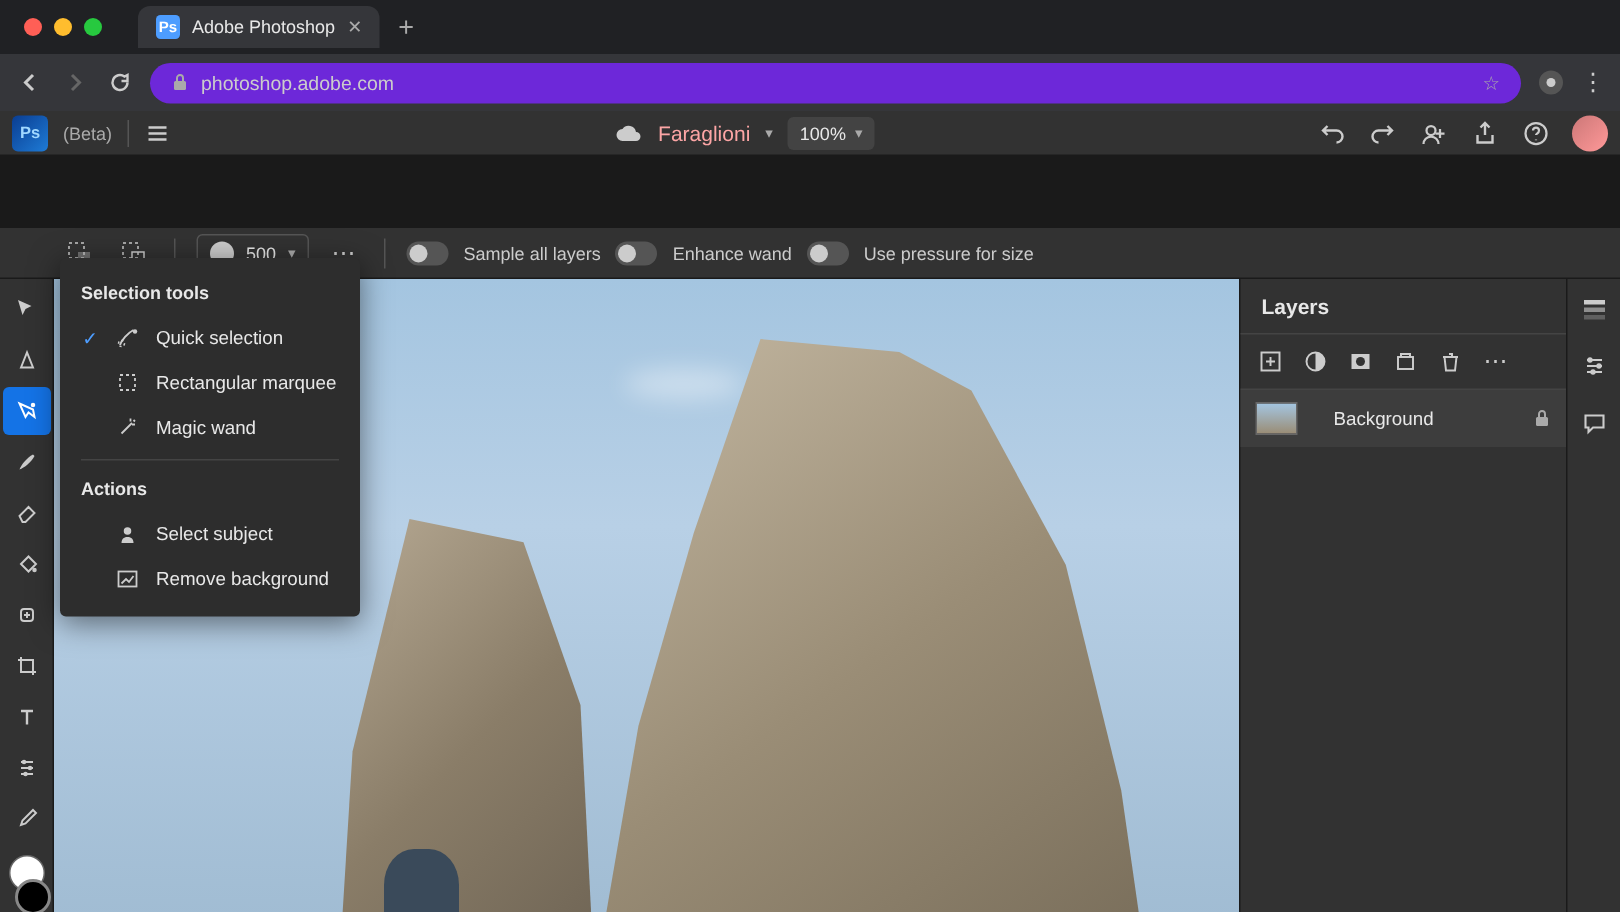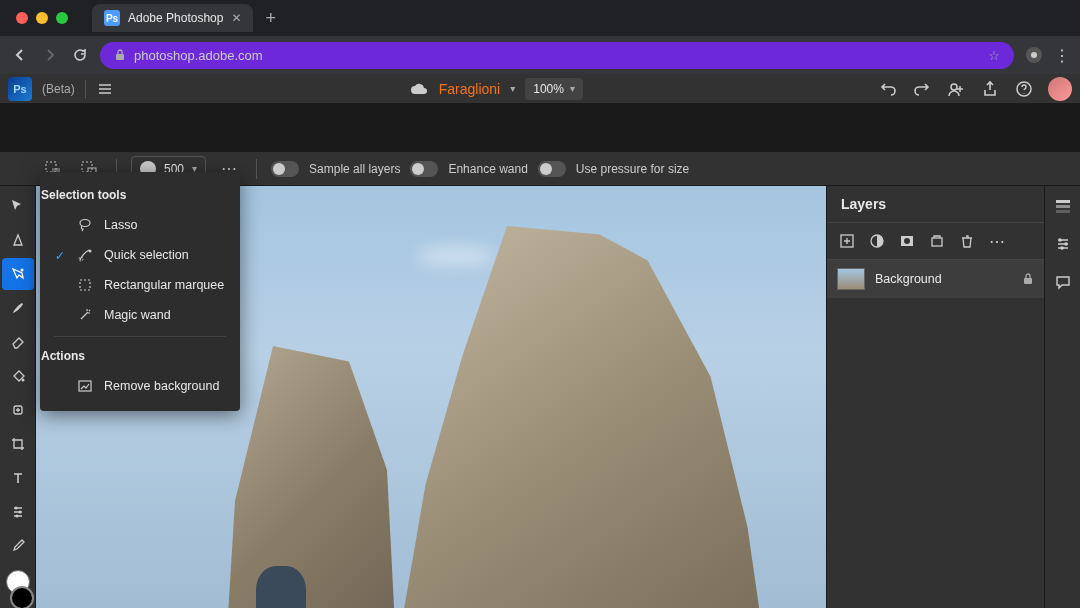--- a/index.html
+++ b/index.html
@@ -26,21 +26,21 @@
 .star-icon { color: #aaa; margin-left: auto; }
 .browser-menu { color: #ccc; cursor: pointer; }
 
 
 .app-header { display: flex; align-items: center; height: 30px; padding: 0 8px; background: #323232; gap: 10px; border-bottom: 1px solid #1a1a1a; }
 .ps-logo { width: 24px; height: 24px; background: linear-gradient(135deg, #0a3d91, #1e7bd6); border-radius: 4px; display: flex; align-items: center; justify-content: center; font-size: 11px; font-weight: bold; color: #a0d8ff; }
 .beta-label { font-size: 12px; color: #aaa; }
 .hamburger { color: #ccc; cursor: pointer; }
 .header-center { margin-left: auto; margin-right: auto; display: flex; align-items: center; gap: 10px; }
 .cloud-icon { color: #ccc; }
-.doc-name { font-size: 14px; color: #f97316; cursor: pointer; }
+.doc-name { font-size: 14px; color: #fca5a5; cursor: pointer; }
 .chevron-down { font-size: 10px; color: #aaa; }
 .zoom-select { background: #434343; border: none; color: #e8e8e8; font-size: 12px; padding: 4px 8px; border-radius: 4px; display: flex; align-items: center; gap: 6px; }
 .header-right { display: flex; align-items: center; gap: 14px; }
 .header-icon { color: #ccc; cursor: pointer; width: 20px; height: 20px; display: flex; align-items: center; justify-content: center; }
 .avatar { width: 24px; height: 24px; border-radius: 50%; background: linear-gradient(135deg, #c77, #f99); }
 
 
 .options-bar { display: flex; align-items: center; height: 34px; padding: 0 8px; background: #323232; gap: 10px; border-bottom: 1px solid #1a1a1a; padding-left: 40px; margin-top: 48px; }
 .opt-icon { width: 26px; height: 26px; display: flex; align-items: center; justify-content: center; color: #ccc; cursor: pointer; border-radius: 3px; }
 .opt-divider { width: 1px; height: 20px; background: #555; margin: 0 4px; }
@@ -55,21 +55,21 @@
 
 
 .left-toolbar { width: 36px; background: #323232; display: flex; flex-direction: column; padding: 4px 0; gap: 2px; border-right: 1px solid #1a1a1a; }
 .tool { width: 32px; height: 32px; margin: 0 2px; display: flex; align-items: center; justify-content: center; color: #ccc; cursor: pointer; border-radius: 4px; }
 .tool.active { background: #1473e6; color: white; }
 .color-swatch { width: 24px; height: 24px; border-radius: 50%; background: white; margin: 6px auto 0; border: 1px solid #666; }
 .color-swatch.back { background: #000; border: 2px solid #888; margin-top: -10px; margin-left: 10px; }
 
 
 .popover { position: absolute; left: 40px; top: 172px; width: 200px; background: #2d2d2d; border-radius: 4px; box-shadow: 0 4px 20px rgba(0,0,0,0.5); padding: 10px 0; z-index: 10; }
-.popover-section-title { font-size: 12px; font-weight: 600; color: #e8e8e8; padding: 6px 1px 8px; }
+.popover-section-title { font-size: 12px; font-weight: 600; color: #e8e8e8; padding: 6px 14px 8px; }
 .popover-item { display: flex; align-items: center; gap: 10px; padding: 6px 14px; font-size: 12.5px; color: #e8e8e8; cursor: pointer; position: relative; }
 .popover-item-icon { width: 18px; height: 18px; display: flex; align-items: center; justify-content: center; color: #ccc; }
 .popover-divider { height: 1px; background: #444; margin: 6px 14px; }
 .popover-item.selected { }
 .check-col { width: 12px; display: flex; align-items: center; justify-content: center; }
 
 
 .canvas-area { flex: 1; background: #1e1e1e; position: relative; overflow: hidden; }
 .canvas-image { position: absolute; inset: 0; background: linear-gradient(to bottom, #a4c5e0 0%, #b8d0e6 35%, #9db9d0 100%); }
 .rock1 { position: absolute; left: 180px; bottom: 0; width: 190px; height: 310px; background: linear-gradient(135deg, #b8ab95, #8a7d68, #6b6152); clip-path: polygon(30% 0%, 70% 5%, 90% 40%, 95% 100%, 5% 100%, 10% 50%); }
@@ -77,21 +77,21 @@
 .rock2 { position: absolute; left: 360px; bottom: 0; width: 370px; height: 430px; background: linear-gradient(145deg, #c4b8a2, #9a8d76, #766b58); clip-path: polygon(30% 0%, 55% 2%, 68% 8%, 85% 35%, 95% 70%, 100% 100%, 0% 100%, 8% 60%, 18% 30%); }
 .cloud { position: absolute; background: rgba(255,255,255,0.4); border-radius: 50%; filter: blur(8px); }
 .cloud1 { left: 60px; top: 90px; width: 120px; height: 30px; }
 .cloud2 { left: 380px; top: 60px; width: 80px; height: 20px; }
 
 
 .right-panel { width: 218px; background: #323232; border-left: 1px solid #1a1a1a; display: flex; flex-direction: column; }
 .panel-header { padding: 10px 14px; font-size: 14px; font-weight: 600; color: #e8e8e8; border-bottom: 1px solid #444; }
 .panel-toolbar { display: flex; align-items: center; gap: 10px; padding: 8px 10px; border-bottom: 1px solid #444; }
 .panel-tool-icon { width: 20px; height: 20px; display: flex; align-items: center; justify-content: center; color: #ccc; cursor: pointer; }
-.layer-row { display: flex; align-items: center; gap: 10px; padding: 8px 10px; background: #3d3d3d; cursor: pointer; }
+.layer-row { display: flex; align-items: center; gap: 24px; padding: 8px 10px; background: #3d3d3d; cursor: pointer; }
 .layer-thumb { width: 28px; height: 22px; background: linear-gradient(to bottom, #a4c5e0, #9a8d76); border: 1px solid #666; }
 .layer-name { font-size: 12.5px; color: #e8e8e8; flex: 1; }
 .layer-lock { color: #aaa; font-size: 12px; }
 
 
 .right-rail { width: 36px; background: #323232; border-left: 1px solid #1a1a1a; display: flex; flex-direction: column; padding: 6px 0; gap: 10px; }
 .rail-icon { width: 28px; height: 28px; margin: 0 auto; display: flex; align-items: center; justify-content: center; color: #ccc; cursor: pointer; }
 
 svg { display: block; }
 </style>
@@ -379,69 +379,69 @@
       <svg width="18" height="18" viewBox="0 0 18 18">
           <path d="M3 4h12v8H8l-3 3v-3H3z" stroke="currentColor" fill="none" stroke-width="1.4"></path>
         </svg>
     </div>
   </div>
 </div>
 
 <div class="popover">
   <div class="popover-section-title">Selection tools</div>
 
+
+  <div class="popover-item selected">
+    <div class="check-col">
+        <span style="color:#4d9dff;">✓</span>
+      </div>
+    <div class="popover-item-icon">
+      <svg width="16" height="16" viewBox="0 0 16 16">
+          <path d="M3 13c1-3 5-8 9-10" stroke="currentColor" fill="none" stroke-width="1.3"></path>
+          <circle cx="13" cy="4" r="1.5" fill="currentColor"></circle>
+          <circle cx="4" cy="12" r="2" stroke="currentColor" fill="none" stroke-dasharray="1.5 1.5" stroke-width="1"></circle>
+        </svg>
+    </div>
+    <span>Quick selection</span>
+  </div>
+
   <div class="popover-item">
     <div class="check-col"></div>
     <div class="popover-item-icon">
       <svg width="16" height="16" viewBox="0 0 16 16">
-          <ellipse cx="8" cy="6" rx="5" ry="3.5" stroke="currentColor" fill="none" stroke-width="1.2"></ellipse>
-          <path d="M5 9c-1 1-1 3 1 3l-1 2" stroke="currentColor" fill="none" stroke-width="1.2"></path>
-        </svg>
-    </div>
-    <span>Lasso</span>
-  </div>
-
-  <div class="popover-item selected">
-    <div class="check-col">
-        <span style="color:#4d9dff;">✓</span>
-      </div>
-    <div class="popover-item-icon">
-      <svg width="16" height="16" viewBox="0 0 16 16">
-          <path d="M3 13c1-3 5-8 9-10" stroke="currentColor" fill="none" stroke-width="1.3"></path>
-          <circle cx="13" cy="4" r="1.5" fill="currentColor"></circle>
-          <circle cx="4" cy="12" r="2" stroke="currentColor" fill="none" stroke-dasharray="1.5 1.5" stroke-width="1"></circle>
-        </svg>
-    </div>
-    <span>Quick selection</span>
+          <rect x="3" y="3" width="10" height="10" stroke="currentColor" stroke-dasharray="2 2" fill="none" stroke-width="1.2"></rect>
+        </svg>
+    </div>
+    <span>Rectangular marquee</span>
   </div>
 
   <div class="popover-item">
     <div class="check-col"></div>
     <div class="popover-item-icon">
       <svg width="16" height="16" viewBox="0 0 16 16">
-          <rect x="3" y="3" width="10" height="10" stroke="currentColor" stroke-dasharray="2 2" fill="none" stroke-width="1.2"></rect>
-        </svg>
-    </div>
-    <span>Rectangular marquee</span>
-  </div>
+          <path d="M4 12l7-7M12 3l1 1M10 2v2M13 6h-2" stroke="currentColor" stroke-width="1.2"></path>
+        </svg>
+    </div>
+    <span>Magic wand</span>
+  </div>
+
+
+  <div class="popover-divider"></div>
+  <div class="popover-section-title">Actions</div>
 
   <div class="popover-item">
     <div class="check-col"></div>
     <div class="popover-item-icon">
       <svg width="16" height="16" viewBox="0 0 16 16">
-          <path d="M4 12l7-7M12 3l1 1M10 2v2M13 6h-2" stroke="currentColor" stroke-width="1.2"></path>
-        </svg>
-    </div>
-    <span>Magic wand</span>
-  </div>
-
-
-  <div class="popover-divider"></div>
-  <div class="popover-section-title">Actions</div>
-
+          <circle cx="8" cy="6" r="2.5" fill="currentColor"></circle>
+          <path d="M4 14c0-3 2-4 4-4s4 1 4 4" fill="currentColor"></path>
+        </svg>
+    </div>
+    <span>Select subject</span>
+  </div>
 
   <div class="popover-item">
     <div class="check-col"></div>
     <div class="popover-item-icon">
       <svg width="16" height="16" viewBox="0 0 16 16">
           <rect x="2" y="3" width="12" height="10" stroke="currentColor" fill="none" stroke-width="1.2"></rect>
           <path d="M4 11l3-3 2 2 3-4" stroke="currentColor" fill="none" stroke-width="1.2"></path>
         </svg>
     </div>
     <span>Remove background</span>

